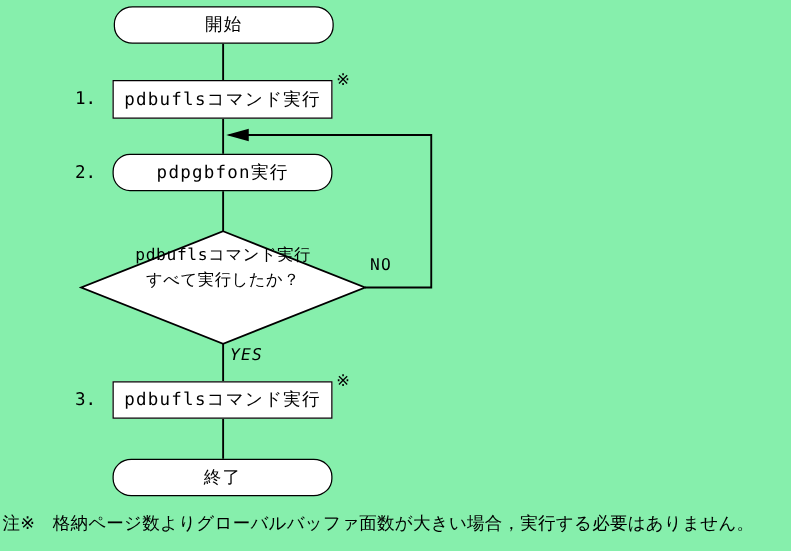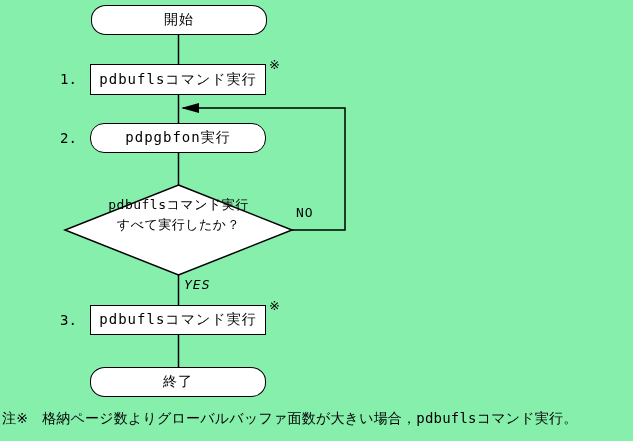--- a/index.html
+++ b/index.html
@@ -123,16 +123,16 @@
   <div class="node" style="left:90px; top:305px; width:176px; height:30px;">
     <span>pdbuflsコマンド実行</span>
   </div>
   <div class="foot-mark" style="left:269px; top:298px;">※</div>
 
   <div class="node terminal" style="left:90px; top:367px; width:176px; height:30px;">
     <span>終了</span>
   </div>
 
   <div class="note">
-    <span class="prefix">注※</span><span>格納ページ数よりグローバルバッファ面数が大きい場合，pdbuflsコマンド実行。</span>
+    <span class="prefix">注※</span><span>格納ページ数よりグローバルバッファ面数が大きい場合，実行する必要はありません。</span>
   </div>
 
 </div>
 
 </body></html>

